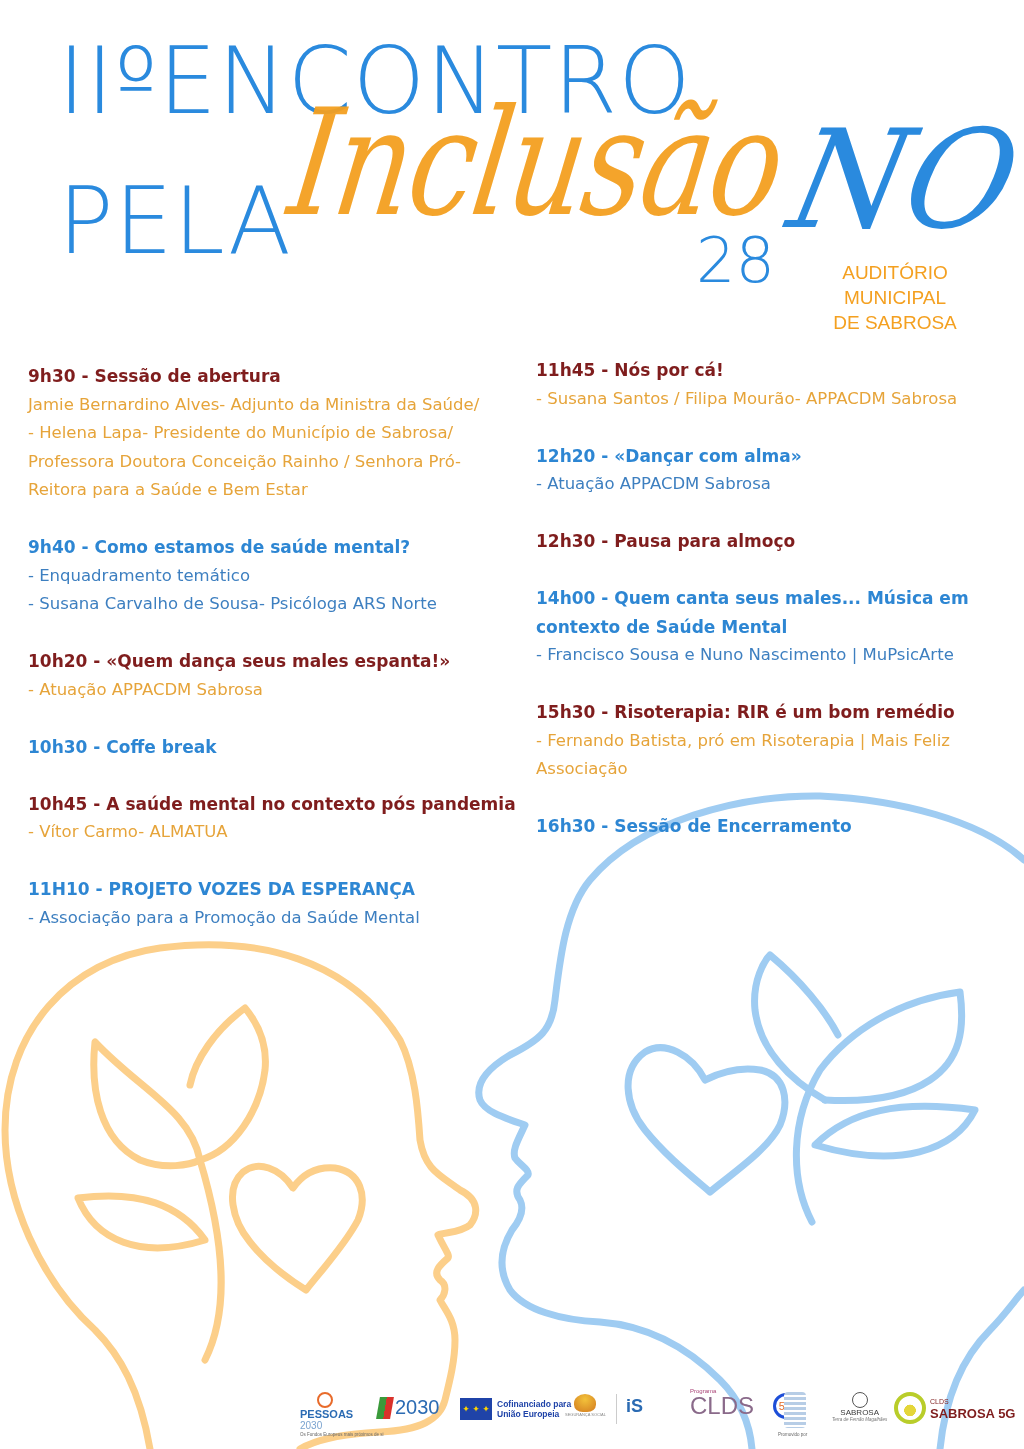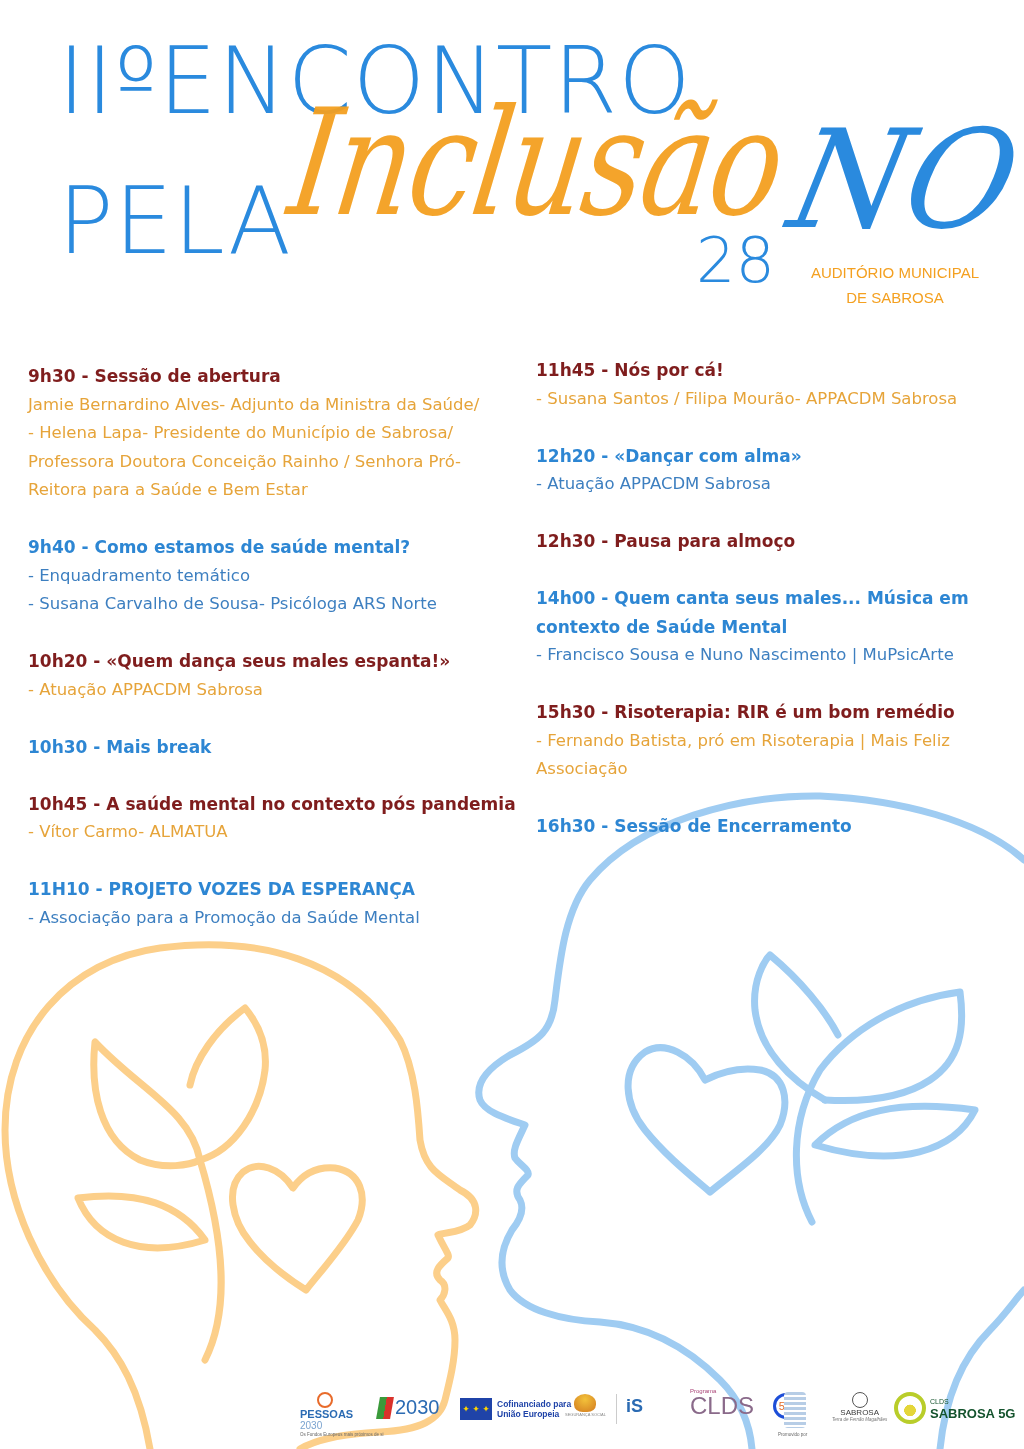--- a/index.html
+++ b/index.html
@@ -5,21 +5,21 @@
   html, body { margin: 0; padding: 0; background: #ffffff; }
   body { width: 1024px; height: 1449px; position: relative; overflow: hidden; font-family: "Liberation Sans", sans-serif; }
   .bg-art { position: absolute; left: 0; top: 0; width: 1024px; height: 1449px; z-index: 0; }
   .layer { position: absolute; z-index: 1; }
 
   .title-line1 { left: 58px; top: 36px; font-family: "DejaVu Sans", sans-serif; font-weight: 200; font-size: 92px; letter-spacing: 1px; color: #2a8ade; line-height: 1; }
   .title-line2 { left: 58px; top: 176px; font-family: "DejaVu Sans", sans-serif; font-weight: 200; font-size: 92px; letter-spacing: 1px; color: #2a8ade; line-height: 1; }
   .title-script { left: 282px; top: 118px; font-family: "DejaVu Serif", serif; font-style: italic; font-size: 118px; color: #f4a020; line-height: 1; letter-spacing: -2px; transform: skewX(-8deg) scaleY(1.25); transform-origin: left bottom; -webkit-text-stroke: 0; font-weight: 200; opacity: 0.95; }
   .month-script { left: 780px; top: 118px; font-family: "DejaVu Serif", serif; font-style: italic; font-size: 130px; color: #2a8ade; line-height: 1; transform: skewX(-12deg) scaleY(1.05); transform-origin: left bottom; font-weight: 200; }
   .day { left: 696px; top: 230px; font-family: "DejaVu Sans", sans-serif; font-size: 62px; color: #2a8ade; line-height: 1; font-weight: 300; }
-  .venue { left: 796px; top: 260px; width: 198px; text-align: center; color: #f4a020; font-family: "Liberation Sans", sans-serif; font-size: 15px; line-height: 25px; text-transform: uppercase; }
+  .venue { left: 796px; top: 260px; width: 198px; text-align: center; color: #f4a020; font-family: "Liberation Sans", sans-serif; font-size: 19px; line-height: 25px; text-transform: uppercase; }
 
   .col { position: absolute; z-index: 2; font-family: "DejaVu Sans", sans-serif; font-size: 17px; line-height: 28.5px; }
   .col-left { left: 28px; top: 362px; width: 500px; }
   .col-right { left: 536px; top: 356px; width: 480px; }
   .item { margin-bottom: 28.5px; }
   .item .head { font-weight: bold; font-size: 17px; }
   .item .line { font-weight: normal; font-size: 16.5px; }
   .orange .head { color: #7f1d1d; }
   .orange .line { color: #e6a43a; }
   .blue .head { color: #2d86d3; }
@@ -42,21 +42,21 @@
   .logo-iss { left: 326px; top: 4px; font-size: 18px; color: #2b6bb3; font-weight: bold; }
   .logo-clds { left: 390px; top: 0px; font-size: 24px; color: #8a6a8a; font-weight: 300; }
   .logo-clds .circ { width: 26px; height: 26px; border-radius: 50%; border: 3px solid #1d4ed8; margin-left: 19px; font-size: 11px; color: #e26c2a; display: flex; align-items: center; justify-content: center; box-sizing: border-box; }
   .logo-clds .pre { position: absolute; top: -4px; left: 0; font-size: 6px; color: #a47; }
   .logo-tower { left: 484px; top: 0; width: 22px; height: 36px; background: repeating-linear-gradient(180deg, #b7cde6 0 3px, #fff 3px 5px); border-radius: 4px; }
   .logo-sabrosa { left: 532px; top: 0; flex-direction: column; font-size: 8px; color: #3a3a3a; text-align: right; }
   .logo-sabrosa .mark { width: 14px; height: 14px; border-radius: 50%; border: 1.5px solid #555; }
   .logo-sabrosa .tag { font-size: 4.5px; color: #777; font-style: italic; }
   .logo-clds-sab { left: 594px; top: 0; }
   .logo-clds-sab .mark { width: 32px; height: 32px; border-radius: 50%; border: 4px solid #b9cd2a; box-sizing: border-box; background: radial-gradient(circle at 50% 60%, #e4d63a 30%, transparent 32%); }
-  .logo-clds-sab .txt { margin-left: 4px; font-size: 13px; color: #14532d; font-weight: bold; line-height: 12px; }
+  .logo-clds-sab .txt { margin-left: 4px; font-size: 13px; color: #7f1d1d; font-weight: bold; line-height: 12px; }
   .logo-clds-sab .txt small { display: block; font-size: 7px; font-weight: normal; }
   .foot-note-left { position: absolute; left: 0; top: 40px; font-size: 4.5px; color: #666; }
   .foot-note-right { position: absolute; left: 478px; top: 40px; font-size: 4.5px; color: #666; }
 </style>
 </head>
 <body>
 
 <svg class="bg-art" viewBox="0 0 1024 1449" xmlns="http://www.w3.org/2000/svg" fill="none" stroke-linecap="round" stroke-linejoin="round">
 
   <g stroke="#fccf8a" stroke-width="7">
@@ -107,21 +107,21 @@
   <div class="item blue">
     <div class="head">9h40 - Como estamos de saúde mental?</div>
     <div class="line">- Enquadramento temático</div>
     <div class="line">- Susana Carvalho de Sousa- Psicóloga ARS Norte</div>
   </div>
   <div class="item orange">
     <div class="head">10h20 - «Quem dança seus males espanta!»</div>
     <div class="line">- Atuação APPACDM Sabrosa</div>
   </div>
   <div class="item blue">
-    <div class="head">10h30 - Mais break</div>
+    <div class="head">10h30 - Coffe break</div>
   </div>
   <div class="item orange">
     <div class="head">10h45 - A saúde mental no contexto pós pandemia</div>
     <div class="line">- Vítor Carmo- ALMATUA</div>
   </div>
   <div class="item blue">
     <div class="head">11H10 - PROJETO VOZES DA ESPERANÇA</div>
     <div class="line">- Associação para a Promoção da Saúde Mental</div>
   </div>
 </div>

